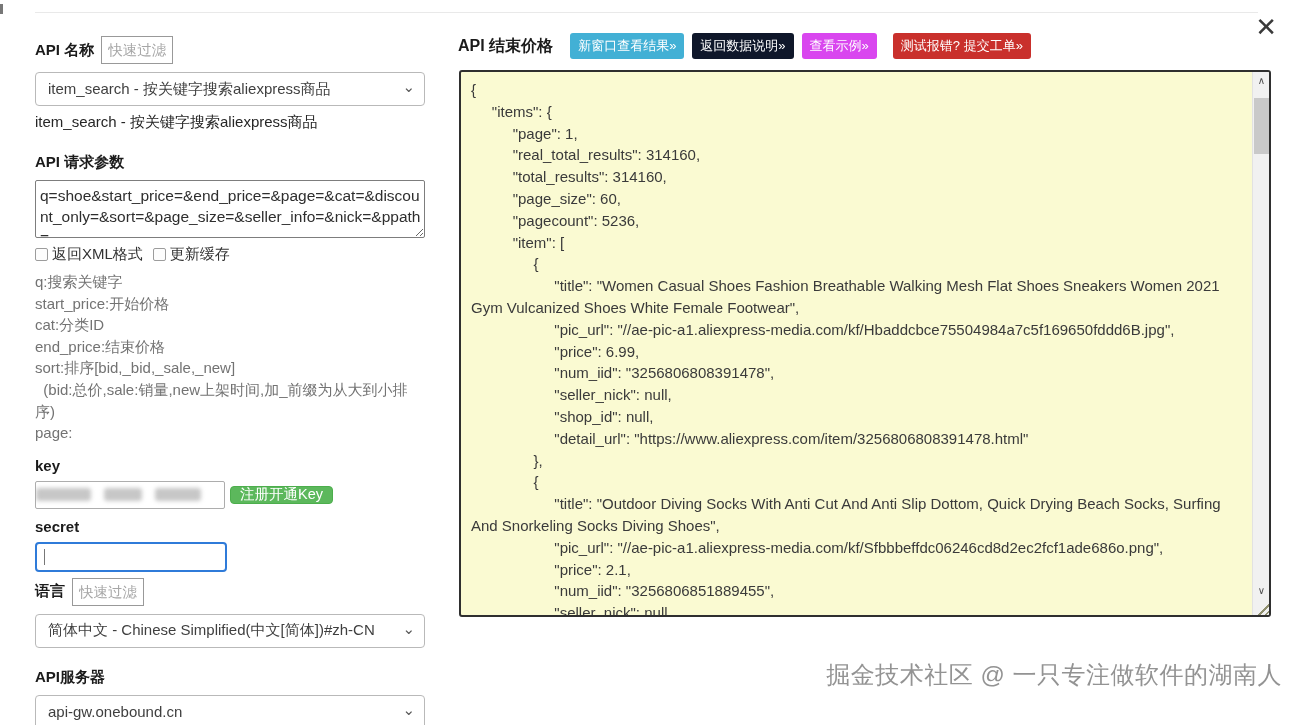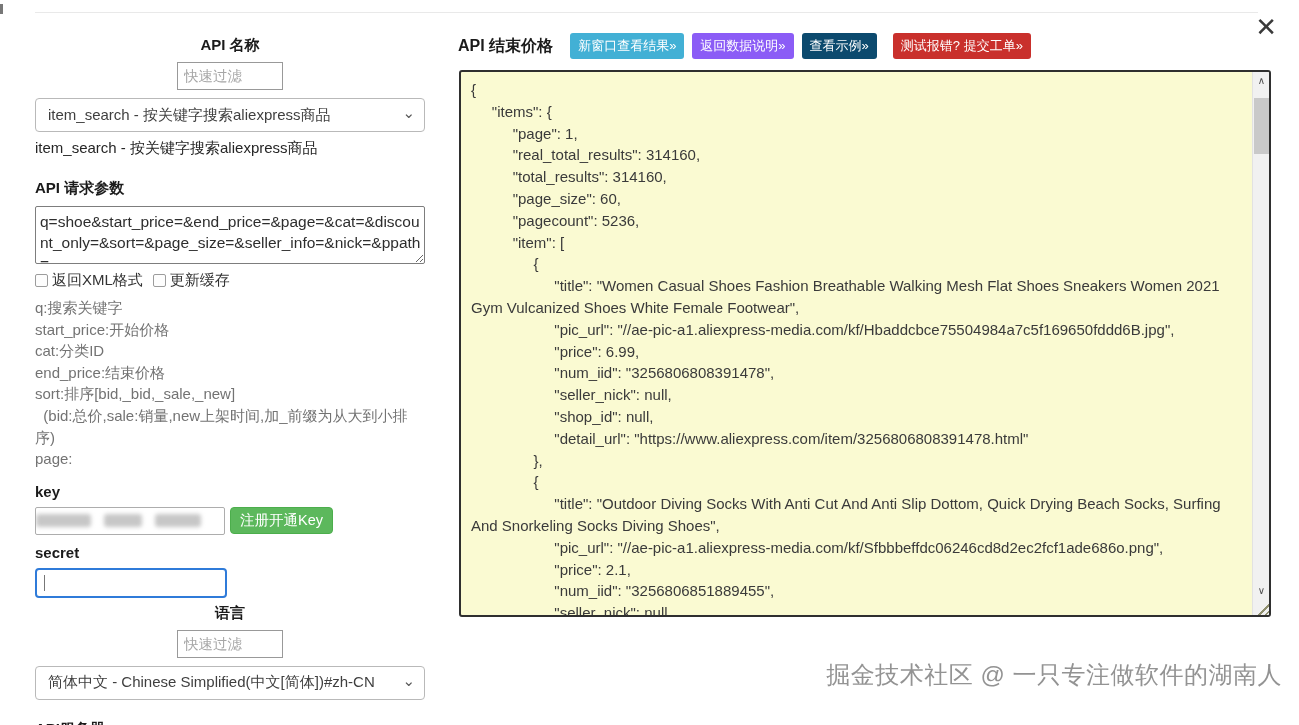--- a/index.html
+++ b/index.html
@@ -11,23 +11,23 @@
   .hairline { position:absolute; left:35px; top:12px; width:1223px; height:1px; background:#e9e9e9; }
   .edge-mark { position:absolute; left:0; top:4px; width:3px; height:10px; background:#777; }
   .close-x {
     position:absolute; right:22px; top:14px; font-size:26px; line-height:26px;
     color:#3a3a3a; cursor:pointer; font-weight:400;
   }
 
   
   .left-col { position:absolute; left:35px; top:30px; width:390px; }
   .lbl { font-weight:bold; font-size:15px; color:#1b1b1b; }
-  .inline-row { display:flex; align-items:center; gap:7px; margin-top:6px;flex-direction:column; }
+  .inline-row { display:flex; align-items:center; gap:7px; margin-top:6px; }
   .filter-input {
-    width:106px; height:28px; border:1px solid #999; background:#fff;
+    width:72px; height:28px; border:1px solid #999; background:#fff;
     font-size:14.5px; padding:0 6px; font-family:"Liberation Sans",sans-serif; color:#333;
   }
   .filter-input::placeholder { color:#a6a6a6; }
   .sel {
     margin-top:8px; width:390px; height:34px; border:1px solid #b9b9b9; border-radius:4px;
     background:#fff; display:flex; align-items:center; padding:0 26px 0 12px;
     font-size:15px; color:#3f3f3f; position:relative; cursor:pointer; white-space:nowrap; overflow:hidden;
   }
   .sel .chev {
     position:absolute; right:9px; top:50%; transform:translateY(-62%);
@@ -53,21 +53,21 @@
   .key-row { display:flex; align-items:center; gap:5px; margin-top:7px; }
   .key-input {
     width:190px; height:28px; border:1px solid #adadad; border-radius:2px; background:#fff;
     position:relative; display:flex; align-items:center; padding-left:4px; overflow:hidden;
   }
   .blob { background:#c7c7c7; height:13px; border-radius:3px; filter:blur(2px); margin-right:13px; }
   .blob.b1 { width:55px; margin-left:-4px; }
   .blob.b2 { width:38px; }
   .blob.b3 { width:46px; }
   .btn-green {
-    height:27px; background:#5cb85c; border:1px solid #4cae4c; border-radius:4px;
+    height:18px; background:#5cb85c; border:1px solid #4cae4c; border-radius:4px;
     color:#fff; font-size:14.5px; padding:0 9px; display:flex; align-items:center; cursor:pointer;
     font-family:"Liberation Sans",sans-serif;
   }
   .secret-label { margin-top:9px; }
   .secret-input {
     margin-top:7px; width:192px; height:30px; border:2px solid #2f7bd9; border-radius:4px;
     background:#fff; position:relative;
   }
   .caret { position:absolute; left:7px; top:5px; width:1px; height:16px; background:#777; }
   .lang-row { }
@@ -188,22 +188,22 @@
   <div class="sel">
     <span>api-gw.onebound.cn</span>
     <span class="chev">⌄</span>
   </div>
 
 </div>
 
 <div class="r-header">
   <span class="r-title">API 结束价格</span>
   <span class="pill" style="background-color: rgb(66, 176, 213);">新窗口查看结果»</span>
-  <span class="pill" style="background-color: #8b5cf6;">返回数据说明»</span>
-  <span class="pill" style="background-color: #0c4a6e;">查看示例»</span>
+  <span class="pill" style="background-color: #0f172a;">返回数据说明»</span>
+  <span class="pill" style="background-color: #d946ef;">查看示例»</span>
   <span class="pill gap" style="background-color: rgb(201, 48, 44);">测试报错? 提交工单»</span>
 </div>
 
 <div class="result-box">
   <pre class="result-pre">{
      "items": {
           "page": 1,
           "real_total_results": 314160,
           "total_results": 314160,
           "page_size": 60,

